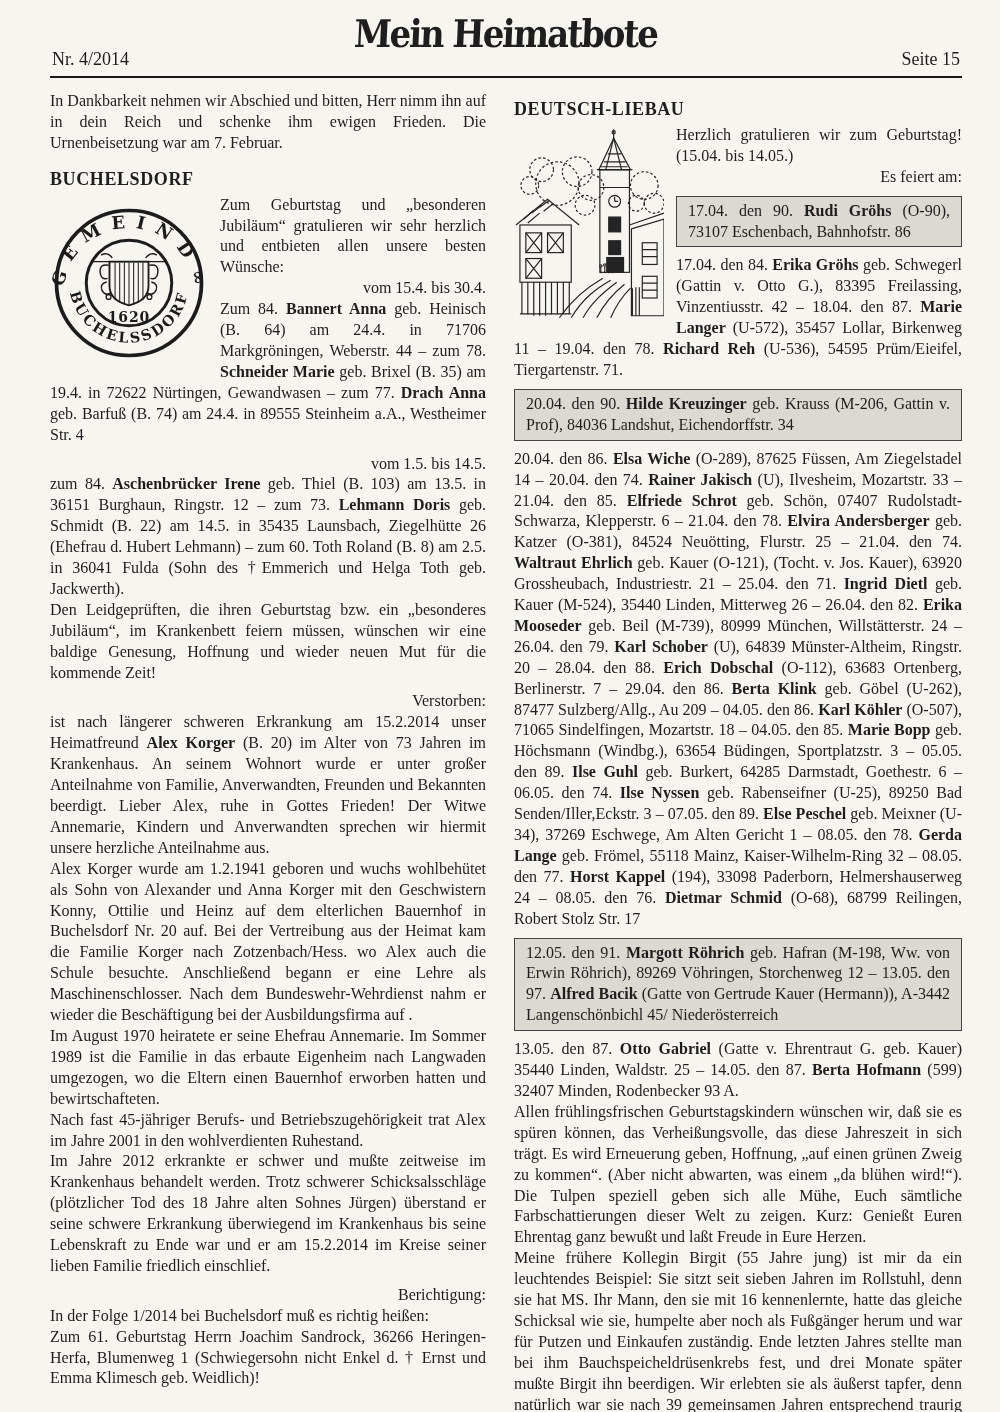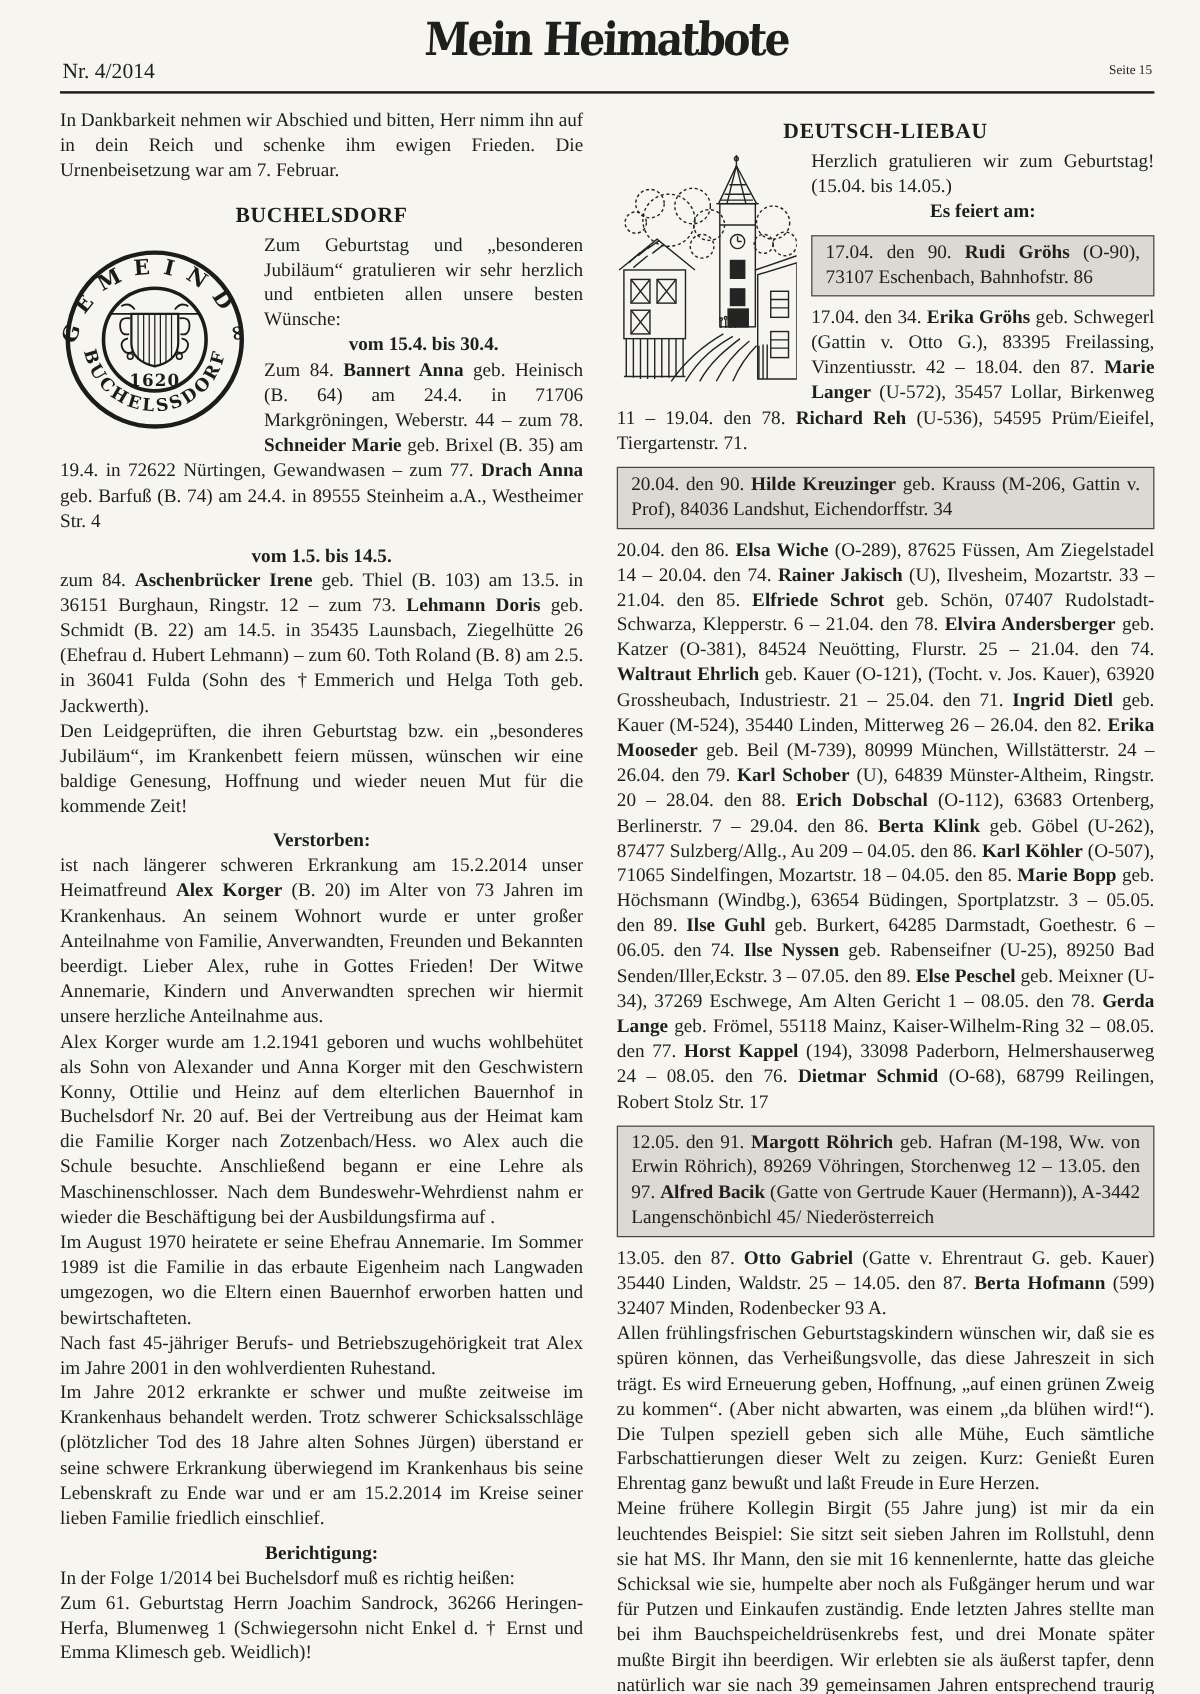--- a/index.html
+++ b/index.html
@@ -7,38 +7,38 @@
   body{
     background:#f6f5f0;
     color:#1e1e1e;
     font-family:"Liberation Serif","DejaVu Serif",serif;
     font-size:16px;
     line-height:20.9px;
   }
   .page{padding:22px 38px 0 50px}
   .header{position:relative;height:56px;border-bottom:2px solid #1a1a1a}
   .issue{position:absolute;left:2px;bottom:6px;font-size:18px}
-  .pageno{position:absolute;right:2px;bottom:6px;font-size:11px}
+  .pageno{position:absolute;right:2px;bottom:6px;font-size:18px}
   .masthead{
     text-align:center;
     font-family:"DejaVu Serif",serif;
     font-weight:bold;
     font-size:34px;
     letter-spacing:-2px;
     transform:scaleY(1.12) skewX(-3deg);
     transform-origin:center top;
     white-space:nowrap;
   }
   .cols{display:flex;gap:28px;margin-top:13px}
   .col-left{width:436px}
   .col-right{width:448px}
   p{text-align:justify;hyphens:none}
   .mb{margin-bottom:15px}
-  .h-center{text-align:center;font-weight:bold;font-size:18px;letter-spacing:.6px;margin:8px 0 5px}
-  .h-bold{font-weight:bold;margin-top:8px;text-align:center}
+  .h-center{text-align:left;font-weight:bold;font-size:18px;letter-spacing:.6px;margin:8px 0 5px}
+  .h-bold{font-weight:normal;margin-top:8px;text-align:right}
   .h-bold.tight{margin-top:0}
   .box{
     background:#dbd9d2;
     border:1px solid #454545;
     padding:4px 11px;
     margin:8px 0;
     text-align:justify;
     overflow:hidden;
   }
   .seal{float:left;width:158px;height:168px;margin:4px 12px 2px 0}
@@ -174,21 +174,21 @@
           <path d="M84,192 C92,176 102,166 112,158"></path>
           <path d="M98,192 C104,178 112,168 118,162"></path>
         </g>
       </svg>
 
       <p>Herzlich gratulieren wir zum Geburtstag! (15.04. bis 14.05.)</p>
       <p class="h-bold tight">Es feiert am:</p>
 
       <div class="box"><span>17.04. den 90. </span><b>Rudi Gröhs</b><span> (O-90), 73107 Eschenbach, Bahnhofstr. 86</span></div>
 
-      <p><span>17.04. den 34. </span><b>Erika Gröhs</b><span> geb. Schwegerl (Gattin v. Otto G.), 83395 Freilassing, Vinzentiusstr. 42 – 18.04. den 87. </span><b>Marie Langer</b><span> (U-572), 35457 Lollar, Birkenweg 11 – 19.04. den 78. </span><b>Richard Reh</b><span> (U-536), 54595 Prüm/Eieifel, Tiergartenstr. 71.</span></p>
+      <p><span>17.04. den 84. </span><b>Erika Gröhs</b><span> geb. Schwegerl (Gattin v. Otto G.), 83395 Freilassing, Vinzentiusstr. 42 – 18.04. den 87. </span><b>Marie Langer</b><span> (U-572), 35457 Lollar, Birkenweg 11 – 19.04. den 78. </span><b>Richard Reh</b><span> (U-536), 54595 Prüm/Eieifel, Tiergartenstr. 71.</span></p>
 
       <div class="box"><span>20.04. den 90. </span><b>Hilde Kreuzinger</b><span> geb. Krauss (M-206, Gattin v. Prof), 84036 Landshut, Eichendorffstr. 34</span></div>
 
       <p><span>20.04. den 86. </span><b>Elsa Wiche</b><span> (O-289), 87625 Füssen, Am Ziegelstadel 14 – 20.04. den 74. </span><b>Rainer Jakisch</b><span> (U), Ilvesheim, Mozartstr. 33 – 21.04. den 85. </span><b>Elfriede Schrot</b><span> geb. Schön, 07407 Rudolstadt-Schwarza, Klepperstr. 6 – 21.04. den 78. </span><b>Elvira Andersberger</b><span> geb. Katzer (O-381), 84524 Neuötting, Flurstr. 25 – 21.04. den 74. </span><b>Waltraut Ehrlich</b><span> geb. Kauer (O-121), (Tocht. v. Jos. Kauer), 63920 Grossheubach, Industriestr. 21 – 25.04. den 71. </span><b>Ingrid Dietl</b><span> geb. Kauer (M-524), 35440 Linden, Mitterweg 26 – 26.04. den 82. </span><b>Erika Mooseder</b><span> geb. Beil (M-739), 80999 München, Willstätterstr. 24 – 26.04. den 79. </span><b>Karl Schober</b><span> (U), 64839 Münster-Altheim, Ringstr. 20 – 28.04. den 88. </span><b>Erich Dobschal</b><span> (O-112), 63683 Ortenberg, Berlinerstr. 7 – 29.04. den 86. </span><b>Berta Klink</b><span> geb. Göbel (U-262), 87477 Sulzberg/Allg., Au 209 – 04.05. den 86. </span><b>Karl Köhler</b><span> (O-507), 71065 Sindelfingen, Mozartstr. 18 – 04.05. den 85. </span><b>Marie Bopp</b><span> geb. Höchsmann (Windbg.), 63654 Büdingen, Sportplatzstr. 3 – 05.05. den 89. </span><b>Ilse Guhl</b><span> geb. Burkert, 64285 Darmstadt, Goethestr. 6 – 06.05. den 74. </span><b>Ilse Nyssen</b><span> geb. Rabenseifner (U-25), 89250 Bad Senden/Iller,Eckstr. 3 – 07.05. den 89. </span><b>Else Peschel</b><span> geb. Meixner (U-34), 37269 Eschwege, Am Alten Gericht 1 – 08.05. den 78. </span><b>Gerda Lange</b><span> geb. Frömel, 55118 Mainz, Kaiser-Wilhelm-Ring 32 – 08.05. den 77. </span><b>Horst Kappel</b><span> (194), 33098 Paderborn, Helmershauserweg 24 – 08.05. den 76. </span><b>Dietmar Schmid</b><span> (O-68), 68799 Reilingen, Robert Stolz Str. 17</span></p>
 
       <div class="box"><span>12.05. den 91. </span><b>Margott Röhrich</b><span> geb. Hafran (M-198, Ww. von Erwin Röhrich), 89269 Vöhringen, Storchenweg 12 – 13.05. den 97. </span><b>Alfred Bacik</b><span> (Gatte von Gertrude Kauer (Hermann)), A-3442 Langenschönbichl 45/ Niederösterreich</span></div>
 
       <p><span>13.05. den 87. </span><b>Otto Gabriel</b><span> (Gatte v. Ehrentraut G. geb. Kauer) 35440 Linden, Waldstr. 25 – 14.05. den 87. </span><b>Berta Hofmann</b><span> (599) 32407 Minden, Rodenbecker 93 A.</span></p>
       <p>Allen frühlingsfrischen Geburtstagskindern wünschen wir, daß sie es spüren können, das Verheißungsvolle, das diese Jahreszeit in sich trägt. Es wird Erneuerung geben, Hoffnung, „auf einen grünen Zweig zu kommen“. (Aber nicht abwarten, was einem „da blühen wird!“). Die Tulpen speziell geben sich alle Mühe, Euch sämtliche Farbschattierungen dieser Welt zu zeigen. Kurz: Genießt Euren Ehrentag ganz bewußt und laßt Freude in Eure Herzen.</p>
       <p>Meine frühere Kollegin Birgit (55 Jahre jung) ist mir da ein leuchtendes Beispiel: Sie sitzt seit sieben Jahren im Rollstuhl, denn sie hat MS. Ihr Mann, den sie mit 16 kennenlernte, hatte das gleiche Schicksal wie sie, humpelte aber noch als Fußgänger herum und war für Putzen und Einkaufen zuständig. Ende letzten Jahres stellte man bei ihm Bauchspeicheldrüsenkrebs fest, und drei Monate später mußte Birgit ihn beerdigen. Wir erlebten sie als äußerst tapfer, denn natürlich war sie nach 39 gemeinsamen Jahren entsprechend traurig über diesen großen Verlust. Und doch macht sie es so weiter, wie sie’s immer im Leben gehandhabt hat: Sie findet sich drein ins Unabänderliche, und sie erkennt noch immer die vielen Gründe, froh und dankbar zu sein. Vor einigen Wochen besuchte ich sie wieder einmal und fand sie strahlend im Rollstuhl: „Mir gehts ja so gut!</p>

